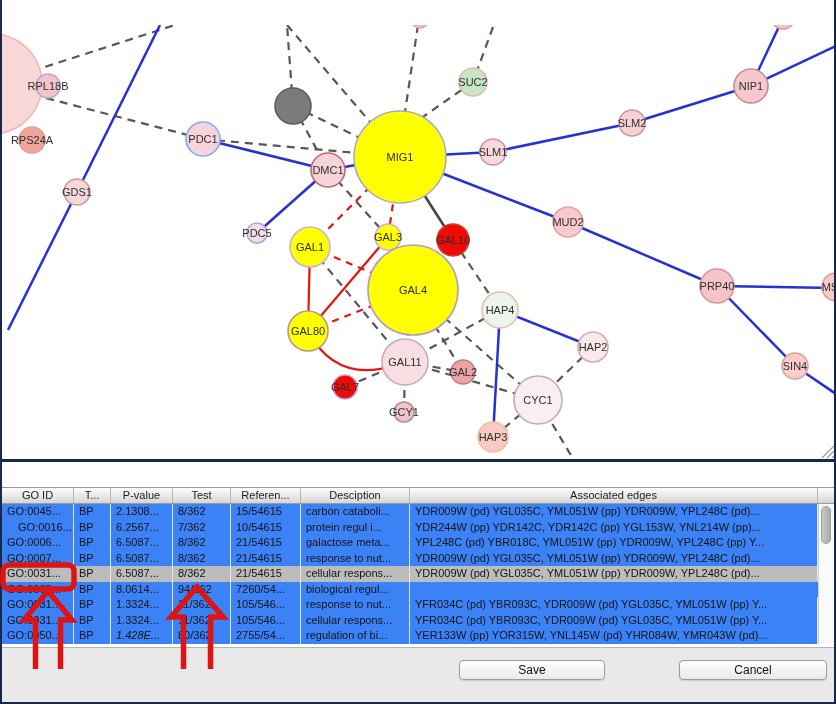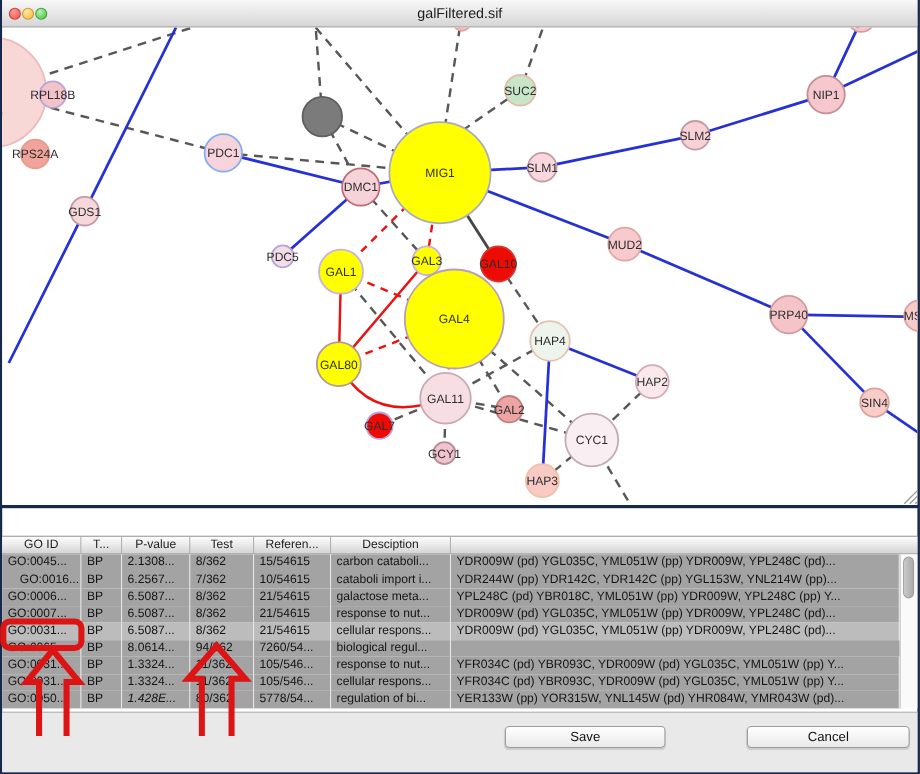--- a/index.html
+++ b/index.html
@@ -21,21 +21,21 @@
   .l-gray{background:radial-gradient(circle at 35% 30%,#f2f2f2,#cfcfcf);border:1px solid #a9a9a9;}
   #net-svg{position:absolute;left:0;top:25px;}
   
   #tbl-win{left:2px;top:462px;width:832px;height:240px;}
   #tbl-header{position:absolute;left:0;top:25px;width:832px;height:17px;
     background:linear-gradient(#fdfdfd,#d5d5d5);border-top:1px solid #9b9b9b;border-bottom:1px solid #9b9b9b;
     box-sizing:border-box;display:flex;}
   .hcell{height:100%;font-size:11px;color:#1c1c1c;text-align:center;line-height:15px;
     border-right:1px solid #b2b2b2;box-sizing:border-box;overflow:hidden;white-space:nowrap;}
   #tbl-rows{position:absolute;left:0;top:42px;width:816px;}
-  .trow{display:flex;height:15.5px;background:#a3a3a3;}
+  .trow{display:flex;height:15.5px;background:#3b82f6;}
   .trow.sel{background:#bcbcbc;}
   .tcell{font-size:11px;color:#141414;line-height:15.5px;white-space:nowrap;overflow:hidden;
     padding-left:5px;border-right:1px solid #e6e6e6;box-sizing:border-box;}
   #vscroll{position:absolute;left:816px;top:42px;width:16px;height:140px;background:#fafafa;
     border-left:1px solid #cfcfcf;box-sizing:border-box;}
   #vthumb{position:absolute;left:2px;top:2px;width:10px;height:38px;border-radius:5px;
     background:linear-gradient(90deg,#c9c9c9,#ababab);border:1px solid #9e9e9e;box-sizing:border-box;}
   #tbl-footer{position:absolute;left:0;top:185px;width:832px;height:55px;background:#e9e9e9;
     border-top:1px solid #b3b3b3;box-sizing:border-box;}
   .mac-btn{position:absolute;top:12px;height:20px;border:1px solid #9d9d9d;border-radius:4px;
@@ -46,26 +46,20 @@
   #btn-cancel{left:677px;width:148px;}
   
   #anno{position:absolute;left:0;top:0;pointer-events:none;z-index:60;}
 </style>
 </head>
 <body>
 
 <div id="root">
 
   <div class="win" id="net-win">
-    <div class="titlebar">
-      <span class="light lt l-red" style="left:6px"></span>
-      <span class="light lt l-yel" style="left:18px"></span>
-      <span class="light lt l-grn" style="left:30px"></span>
-      <div class="title">galFiltered.sif</div>
-    </div>
     <svg id="net-svg" width="832" height="434" viewBox="2 25 832 434">
         <rect x="2" y="25" width="832" height="434" fill="#ffffff"></rect>
         <line x1="-8" y1="84" x2="175" y2="25" stroke="#575757" stroke-width="2.2" stroke-dasharray="8 6"></line>
         <line x1="-8" y1="84" x2="48" y2="86" stroke="#575757" stroke-width="2.2" stroke-dasharray="8 6"></line>
         <line x1="-2" y1="98" x2="32" y2="140" stroke="#575757" stroke-width="2.2" stroke-dasharray="8 6"></line>
         <line x1="-8" y1="84" x2="203" y2="139" stroke="#575757" stroke-width="2.2" stroke-dasharray="8 6"></line>
         <line x1="203" y1="139" x2="400" y2="157" stroke="#575757" stroke-width="2.2" stroke-dasharray="8 6"></line>
         <line x1="293" y1="106" x2="287" y2="25" stroke="#575757" stroke-width="2.2" stroke-dasharray="8 6"></line>
         <line x1="287" y1="25" x2="400" y2="157" stroke="#575757" stroke-width="2.2" stroke-dasharray="8 6"></line>
         <line x1="293" y1="106" x2="400" y2="157" stroke="#575757" stroke-width="2.2" stroke-dasharray="8 6"></line>
@@ -181,38 +175,39 @@
 
   <div class="win" id="tbl-win">
 
     <div id="tbl-header">
         <div class="hcell" style="width: 72px;">GO ID</div>
         <div class="hcell" style="width: 37px;">T...</div>
         <div class="hcell" style="width: 62px;">P-value</div>
         <div class="hcell" style="width: 58px;">Test</div>
         <div class="hcell" style="width: 70px;">Referen...</div>
         <div class="hcell" style="width: 109px;">Desciption</div>
+        <div class="hcell" style="width: 408px;">Associated edges</div>
       </div>
     <div id="tbl-rows">
         <div class="trow">
           <div class="tcell" style="width: 72px;">GO:0045...</div>
           <div class="tcell" style="width: 37px;">BP</div>
           <div class="tcell" style="width: 62px;">2.1308...</div>
           <div class="tcell" style="width: 58px;">8/362</div>
           <div class="tcell" style="width: 70px;">15/54615</div>
           <div class="tcell" style="width: 109px;">carbon cataboli...</div>
           <div class="tcell" style="width: 408px;">YDR009W (pd) YGL035C, YML051W (pp) YDR009W, YPL248C (pd)...</div>
         </div>
         <div class="trow">
           <div class="tcell" style="width: 72px; padding-left: 16px;">GO:0016...</div>
           <div class="tcell" style="width: 37px;">BP</div>
           <div class="tcell" style="width: 62px;">6.2567...</div>
           <div class="tcell" style="width: 58px;">7/362</div>
           <div class="tcell" style="width: 70px;">10/54615</div>
-          <div class="tcell" style="width: 109px;">cataboli import i...</div>
+          <div class="tcell" style="width: 109px;">protein regul i...</div>
           <div class="tcell" style="width: 408px;">YDR244W (pp) YDR142C, YDR142C (pp) YGL153W, YNL214W (pp)...</div>
         </div>
         <div class="trow">
           <div class="tcell" style="width: 72px;">GO:0006...</div>
           <div class="tcell" style="width: 37px;">BP</div>
           <div class="tcell" style="width: 62px;">6.5087...</div>
           <div class="tcell" style="width: 58px;">8/362</div>
           <div class="tcell" style="width: 70px;">21/54615</div>
           <div class="tcell" style="width: 109px;">galactose meta...</div>
           <div class="tcell" style="width: 408px;">YPL248C (pd) YBR018C, YML051W (pp) YDR009W, YPL248C (pp) Y...</div>
@@ -259,21 +254,21 @@
           <div class="tcell" style="width: 58px;">11/362</div>
           <div class="tcell" style="width: 70px;">105/546...</div>
           <div class="tcell" style="width: 109px;">cellular respons...</div>
           <div class="tcell" style="width: 408px;">YFR034C (pd) YBR093C, YDR009W (pd) YGL035C, YML051W (pp) Y...</div>
         </div>
         <div class="trow">
           <div class="tcell" style="width: 72px;">GO:0050...</div>
           <div class="tcell" style="width: 37px;">BP</div>
           <div class="tcell" style="width: 62px; font-style: italic;">1.428E...</div>
           <div class="tcell" style="width: 58px;">80/362</div>
-          <div class="tcell" style="width: 70px;">5778/54...</div>
+          <div class="tcell" style="width: 70px;">2755/54...</div>
           <div class="tcell" style="width: 109px;">regulation of bi...</div>
           <div class="tcell" style="width: 408px;">YER133W (pp) YOR315W, YNL145W (pd) YHR084W, YMR043W (pd)...</div>
         </div>
       </div>
 
     <div id="vscroll">
       <div id="vthumb"></div>
     </div>
 
     <div id="tbl-footer">

